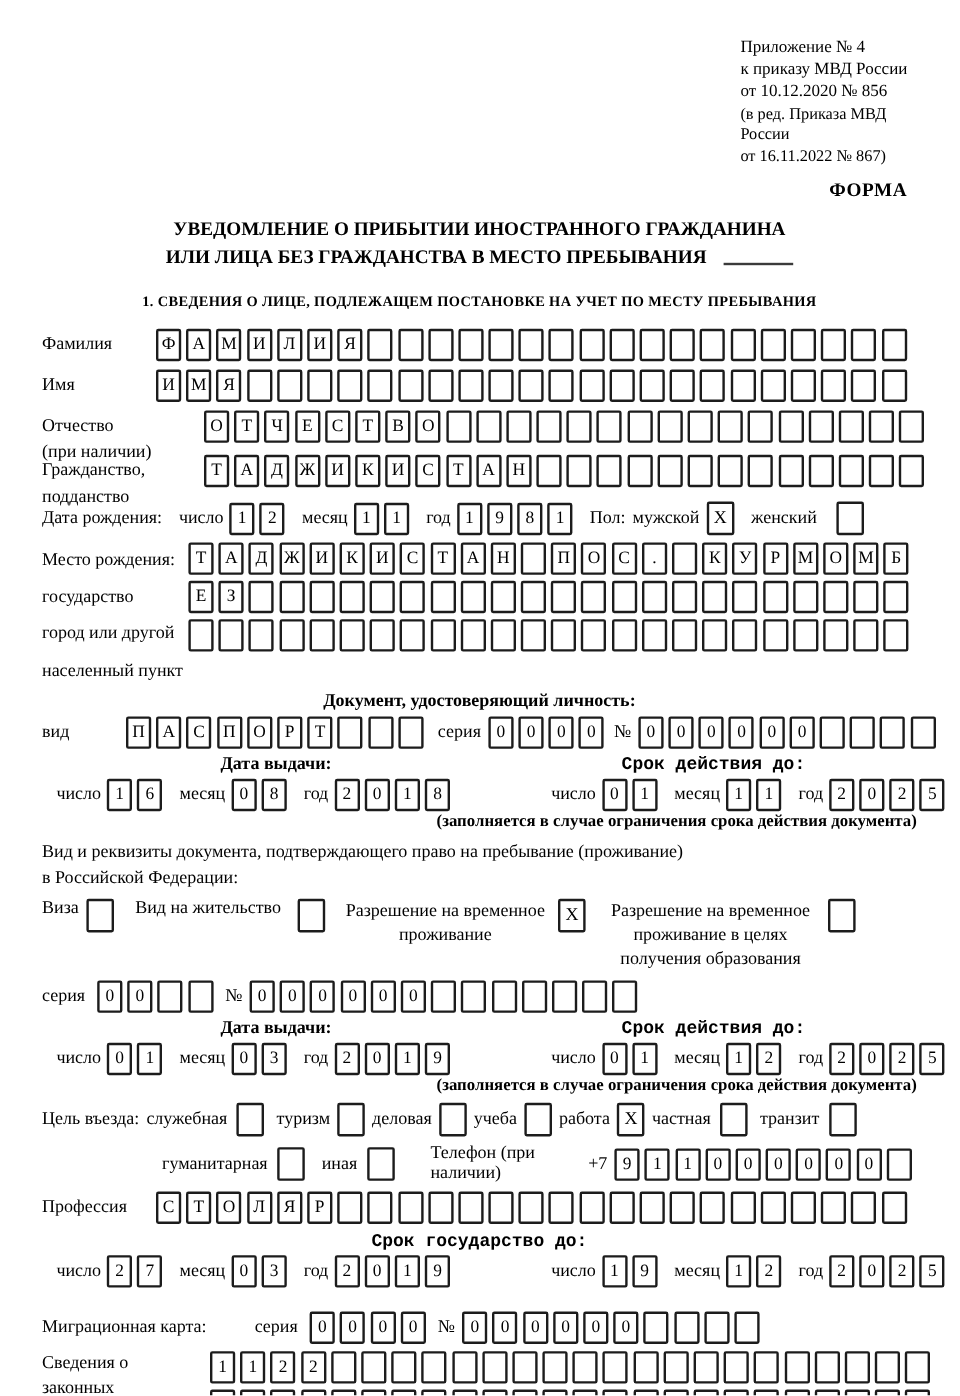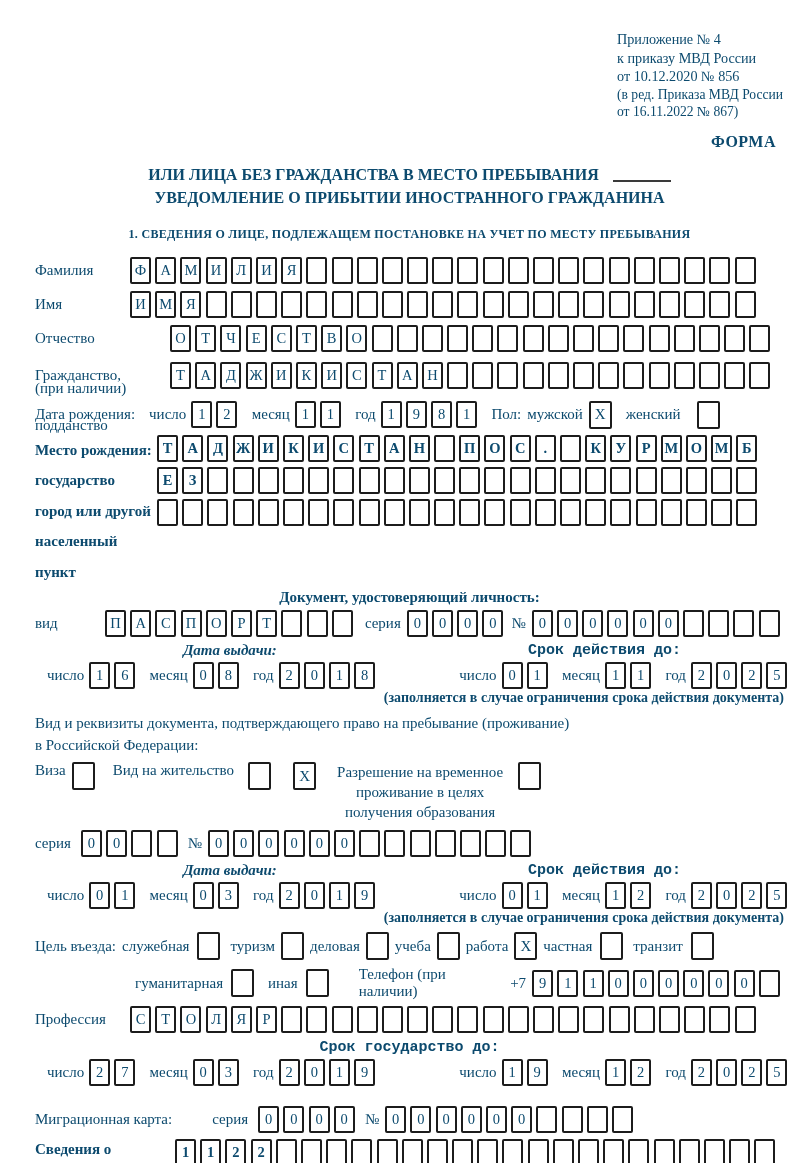--- a/index.html
+++ b/index.html
@@ -1,70 +1,70 @@
 <!DOCTYPE html>
 <html><head>
 <meta charset="utf-8">
 <style>
   html,body{margin:0;padding:0;background:#fff;}
   .page{position:relative;width:800px;height:1163px;box-sizing:border-box;
-        padding:30px 16px 0 35px;overflow:hidden;background:#fff;color:#0c4a6e;
+        padding:30px 36px 0 35px;overflow:hidden;background:#fff;color:#000000;
         font-family:"Liberation Serif","DejaVu Serif",serif;font-size:15px;}
   .hdr{margin-left:582px;line-height:18.5px;font-size:14.2px;}
   .hdr-sub{font-size:13.6px;line-height:17.5px;}
   .forma{text-align:right;padding-right:8px;margin-top:12px;font-weight:bold;font-size:16px;letter-spacing:.5px;}
   .title{margin-top:12px;text-align:center;font-weight:bold;font-size:16px;line-height:23px;}
   .blank-line{display:inline-block;width:58px;border-bottom:2px solid #3a3a3a;margin-left:14px;transform:translateY(2px);}
   .sec-head{margin-top:18px;text-align:center;font-weight:bold;font-size:12px;letter-spacing:.3px;}
   .rows{margin-top:15px;}
   .row{display:flex;align-items:center;margin-bottom:7px;position:relative;flex-wrap:nowrap;}
   .row-top{align-items:flex-start;}
   .lbl{flex-shrink:0;}
   .w95{width:95px;} .w135{width:135px;} .w70{width:70px;}
-  .sub-lbl{position:absolute;left:0;top:27px;white-space:nowrap;margin-top:28px;}
+  .sub-lbl{position:absolute;left:0;top:27px;white-space:nowrap;}
   .boxes{display:inline-flex;flex-wrap:nowrap;flex-shrink:0;}
   .cell{display:inline-flex;flex-shrink:0;align-items:center;justify-content:center;box-sizing:border-box;
         width:21px;height:27px;border:2px solid #1c1c1c;border-radius:2px;margin-right:4.2px;
         font-size:14.5px;}
   .chk{display:inline-flex;flex-shrink:0;align-items:center;justify-content:center;box-sizing:border-box;
        width:23px;height:28px;border:2px solid #1c1c1c;border-radius:2px;font-size:15px;}
   .dg{display:inline-flex;align-items:center;flex-shrink:0;}
   .dg .dlab{margin:0 5px 0 0;}
   .dg .boxes{margin-right:10px;}
   .heads{display:flex;font-weight:bold;margin-bottom:3px;}
-  .head-l{width:390px;text-align:center;font-style:italic;}
+  .head-l{width:390px;text-align:center;}
   .head-r{flex:1;text-align:center;font-family:Liberation Mono, monospace;}
   .note-right{text-align:right;font-weight:bold;font-size:14px;margin:-2px 0 6px 0;}
   .para{line-height:22px;margin:2px 0 6px 0;}
   .opt-text{display:inline-block;text-align:center;line-height:20px;}
   .mr6{margin-right:6px;} .mr10{margin-right:10px;} .mr14{margin-right:14px;} .mr18{margin-right:18px;}
   .ml8{margin-left:8px;} .ml6{margin-left:6px;}
-  .stack{display:flex;flex-direction:column;flex-shrink:0;font-weight:bold;}
+  .stack{display:flex;flex-direction:column;flex-shrink:0;}
   .bp-lines{width:122px;line-height:30.5px;}
   .rep-lines{width:140px;line-height:21px;}
   .grid-rows .boxes{margin-bottom:5px;}
 </style>
 </head>
 <body>
 
 <div class="page">
 
   <div class="hdr">
     <div>Приложение № 4</div>
     <div>к приказу МВД России</div>
     <div>от 10.12.2020 № 856</div>
     <div class="hdr-sub">(в ред. Приказа МВД России</div>
     <div class="hdr-sub">от 16.11.2022 № 867)</div>
   </div>
 
   <div class="forma">ФОРМА</div>
 
   <div class="title">
+    <div>УВЕДОМЛЕНИЕ О ПРИБЫТИИ ИНОСТРАННОГО ГРАЖДАНИНА</div>
     <div><span>ИЛИ ЛИЦА БЕЗ ГРАЖДАНСТВА В МЕСТО ПРЕБЫВАНИЯ</span><span class="blank-line"></span></div>
-    <div>УВЕДОМЛЕНИЕ О ПРИБЫТИИ ИНОСТРАННОГО ГРАЖДАНИНА</div>
   </div>
 
   <div class="sec-head">1. СВЕДЕНИЯ О ЛИЦЕ, ПОДЛЕЖАЩЕМ ПОСТАНОВКЕ НА УЧЕТ ПО МЕСТУ ПРЕБЫВАНИЯ</div>
 
   <div class="rows">
 
     <div class="row">
       <span class="lbl w95">Фамилия</span>
       <span class="boxes">
           <span class="cell">Ф</span>
@@ -392,20 +392,21 @@
     <div class="para">
       <div>Вид и реквизиты документа, подтверждающего право на пребывание (проживание)</div>
       <div>в Российской Федерации:</div>
     </div>
 
     <div class="row row-top" style="margin-bottom:8px;">
       <span>Виза</span>
       <span class="chk ml6 mr18"></span>
       <span>Вид на жительство</span>
       <span class="chk mr14" style="margin-left:14px;"></span>
+      <span class="opt-text" style="width:172px;">Разрешение на временное проживание</span>
       <span class="chk ml8 mr14">X</span>
       <span class="opt-text" style="width:180px;">Разрешение на временное проживание в целях получения образования</span>
       <span class="chk ml8"></span>
     </div>
 
     <div class="row" style="margin-bottom:5px;">
       <span class="mr10">серия</span>
       <span class="boxes">
           <span class="cell">0</span>
           <span class="cell">0</span>

